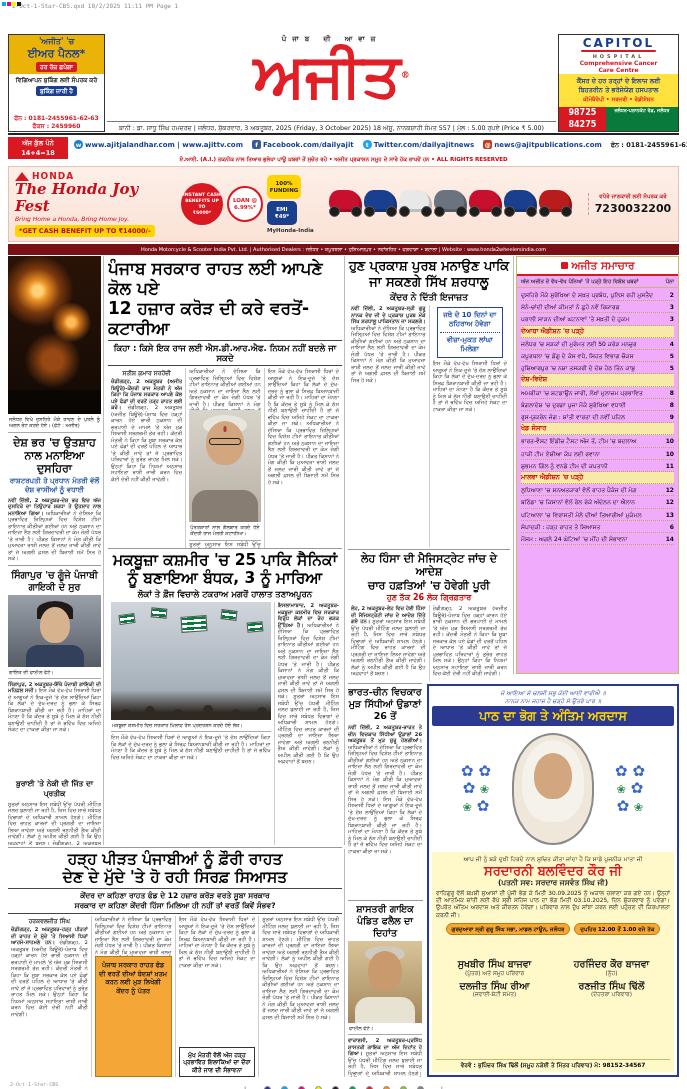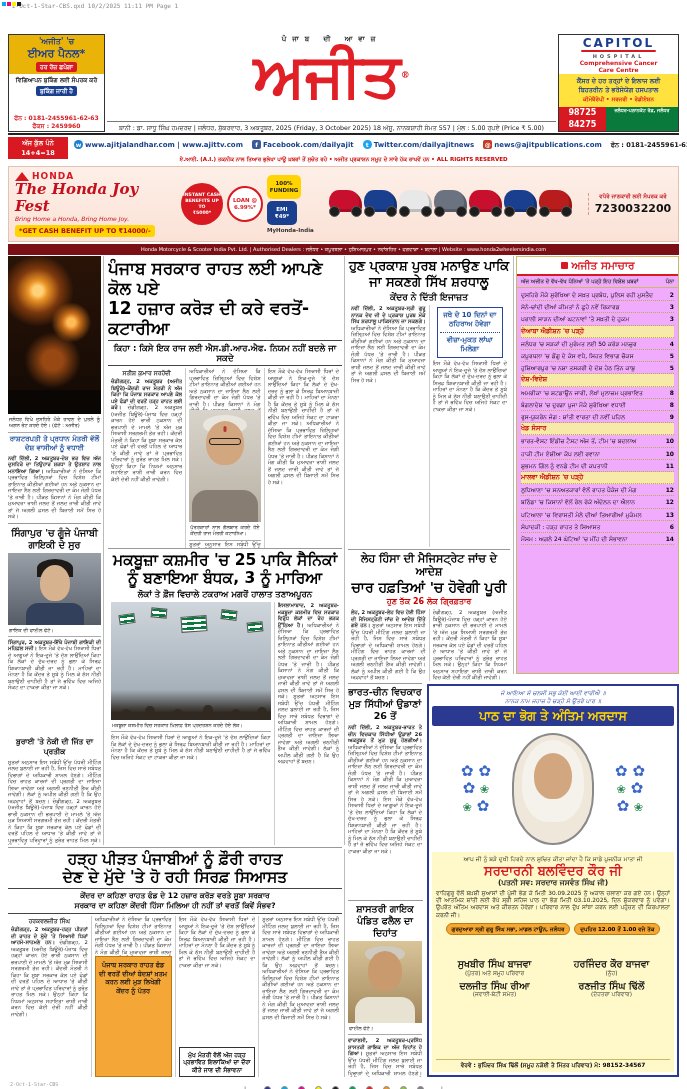--- a/index.html
+++ b/index.html
@@ -299,20 +299,21 @@
   <div class="abs hline hr2"></div>
   <div class="abs hline hr3"></div>
   <div class="abs hline hr4"></div>
   <div class="abs hline hr5"></div>
 
   <div class="rail abs" style="position:absolute">
     <div class="photo-fire">
       <div class="fire-sil"></div>
     </div>
     <div class="cap">ਜਲੰਧਰ ਵਿਖੇ ਦੁਸਹਿਰੇ ਮੌਕੇ ਰਾਵਣ ਦੇ ਪੁਤਲੇ ਨੂੰ ਅਗਨ ਭੇਟ ਕਰਦੇ ਹੋਏ। (ਫੋਟੋ : ਅਜੀਤ)</div>
+    <div class="h-s" style="margin-top:3px">ਦੇਸ਼ ਭਰ 'ਚ ਉਤਸ਼ਾਹ ਨਾਲ ਮਨਾਇਆ ਦੁਸਹਿਰਾ</div>
     <div class="blue-sub">ਰਾਸ਼ਟਰਪਤੀ ਤੇ ਪ੍ਰਧਾਨ ਮੰਤਰੀ ਵੱਲੋਂ ਦੇਸ਼ ਵਾਸੀਆਂ ਨੂੰ ਵਧਾਈ</div>
     <p class="bt clip" style="height:64px"><b class="lead-b">ਨਵੀਂ ਦਿੱਲੀ, 2 ਅਕਤੂਬਰ-ਦੇਸ਼ ਭਰ ਵਿਚ ਅੱਜ ਦੁਸਹਿਰੇ ਦਾ ਤਿਉਹਾਰ ਸ਼ਰਧਾ ਤੇ ਉਤਸ਼ਾਹ ਨਾਲ ਮਨਾਇਆ ਗਿਆ।</b> <span>ਅਧਿਕਾਰੀਆਂ ਨੇ ਦੱਸਿਆ ਕਿ ਪ੍ਰਭਾਵਿਤ ਜ਼ਿਲ੍ਹਿਆਂ ਵਿਚ ਵਿਸ਼ੇਸ਼ ਟੀਮਾਂ ਤਾਇਨਾਤ ਕੀਤੀਆਂ ਗਈਆਂ ਹਨ ਅਤੇ ਨੁਕਸਾਨ ਦਾ ਜਾਇਜ਼ਾ ਲੈਣ ਲਈ ਗਿਰਦਾਵਰੀ ਦਾ ਕੰਮ ਜੰਗੀ ਪੱਧਰ 'ਤੇ ਜਾਰੀ ਹੈ। ਪੀੜਤ ਕਿਸਾਨਾਂ ਨੇ ਮੰਗ ਕੀਤੀ ਕਿ ਮੁਆਵਜ਼ਾ ਰਾਸ਼ੀ ਜਲਦ ਤੋਂ ਜਲਦ ਜਾਰੀ ਕੀਤੀ ਜਾਵੇ ਤਾਂ ਜੋ ਅਗਲੀ ਫ਼ਸਲ ਦੀ ਬਿਜਾਈ ਸਮੇਂ ਸਿਰ ਹੋ ਸਕੇ।</span></p>
     <div class="h-xs" style="margin:4px 0 2px;border-top:1px solid #999;padding-top:3px">ਸਿੰਗਾਪੁਰ 'ਚ ਗੂੰਜੇ ਪੰਜਾਬੀ ਗਾਇਕੀ ਦੇ ਸੁਰ</div>
     <div class="photo-rail2">
       <span class="pr2-hair"></span>
       <span class="pf pr2-face"></span>
       <span class="pr2-body"></span>
     </div>
     <div class="cap">ਗਾਇਕ ਦੀ ਫਾਈਲ ਫੋਟੋ।</div>
     <p class="bt clip" style="height:96px;margin-top:2px"><b class="lead-b">ਸਿੰਗਾਪੁਰ, 2 ਅਕਤੂਬਰ-ਇੱਥੇ ਪੰਜਾਬੀ ਗਾਇਕੀ ਦੀ ਮਹਿਫ਼ਲ ਸਜੀ।</b> <span>ਇਸ ਮੌਕੇ ਵੱਖ-ਵੱਖ ਸਿਆਸੀ ਧਿਰਾਂ ਦੇ ਆਗੂਆਂ ਨੇ ਇਕ-ਦੂਜੇ 'ਤੇ ਦੋਸ਼ ਲਾਉਂਦਿਆਂ ਕਿਹਾ ਕਿ ਲੋਕਾਂ ਦੇ ਦੁੱਖ-ਦਰਦ ਨੂੰ ਭੁਲਾ ਕੇ ਸਿਰਫ਼ ਬਿਆਨਬਾਜ਼ੀ ਕੀਤੀ ਜਾ ਰਹੀ ਹੈ। ਮਾਹਿਰਾਂ ਦਾ ਮੰਨਣਾ ਹੈ ਕਿ ਕੇਂਦਰ ਤੇ ਸੂਬੇ ਨੂੰ ਮਿਲ ਕੇ ਠੋਸ ਨੀਤੀ ਬਣਾਉਣੀ ਚਾਹੀਦੀ ਹੈ ਤਾਂ ਜੋ ਭਵਿੱਖ ਵਿਚ ਅਜਿਹੇ ਸੰਕਟ ਦਾ ਟਾਕਰਾ ਕੀਤਾ ਜਾ ਸਕੇ।</span></p>
@@ -414,21 +415,21 @@
           <div>ਜਥੇ ਦੇ 10 ਦਿਨਾਂ ਦਾ ਠਹਿਰਾਅ ਹੋਵੇਗਾ</div>
           <div class="bb2">ਵੀਜ਼ਾ-ਮੁਕਤ ਲਾਂਘਾ ਮਿਲੇਗਾ</div>
         </div>
         <p class="bt clip" style="flex:1"><span>ਇਸ ਮੌਕੇ ਵੱਖ-ਵੱਖ ਸਿਆਸੀ ਧਿਰਾਂ ਦੇ ਆਗੂਆਂ ਨੇ ਇਕ-ਦੂਜੇ 'ਤੇ ਦੋਸ਼ ਲਾਉਂਦਿਆਂ ਕਿਹਾ ਕਿ ਲੋਕਾਂ ਦੇ ਦੁੱਖ-ਦਰਦ ਨੂੰ ਭੁਲਾ ਕੇ ਸਿਰਫ਼ ਬਿਆਨਬਾਜ਼ੀ ਕੀਤੀ ਜਾ ਰਹੀ ਹੈ। ਮਾਹਿਰਾਂ ਦਾ ਮੰਨਣਾ ਹੈ ਕਿ ਕੇਂਦਰ ਤੇ ਸੂਬੇ ਨੂੰ ਮਿਲ ਕੇ ਠੋਸ ਨੀਤੀ ਬਣਾਉਣੀ ਚਾਹੀਦੀ ਹੈ ਤਾਂ ਜੋ ਭਵਿੱਖ ਵਿਚ ਅਜਿਹੇ ਸੰਕਟ ਦਾ ਟਾਕਰਾ ਕੀਤਾ ਜਾ ਸਕੇ।</span></p>
       </div>
     </div>
   </div>
 
   <div class="story st-leh">
     <div class="h-s">ਲੇਹ ਹਿੰਸਾ ਦੀ ਮੈਜਿਸਟ੍ਰੇਟ ਜਾਂਚ ਦੇ ਆਦੇਸ਼</div>
-    <div class="deck-plain" style="font-size:14px;padding:1px 0">ਚਾਰ ਹਫ਼ਤਿਆਂ 'ਚ ਹੋਵੇਗੀ ਪੂਰੀ</div>
+    <div class="deck-plain" style="font-size:11px;padding:1px 0">ਚਾਰ ਹਫ਼ਤਿਆਂ 'ਚ ਹੋਵੇਗੀ ਪੂਰੀ</div>
     <div class="deck-plain red-t" style="font-size:8px;padding:0 0 2px">ਹੁਣ ਤੱਕ 26 ਲੋਕ ਗ੍ਰਿਫ਼ਤਾਰ</div>
     <div class="cols" style="flex:1;overflow:hidden">
       <div class="col">
         <p class="bt clip" style="flex:1"><b class="lead-b">ਲੇਹ, 2 ਅਕਤੂਬਰ-ਲੇਹ ਵਿਚ ਹੋਈ ਹਿੰਸਾ ਦੀ ਮੈਜਿਸਟ੍ਰੇਟੀ ਜਾਂਚ ਦੇ ਆਦੇਸ਼ ਦਿੱਤੇ ਗਏ ਹਨ।</b> <span>ਸੂਤਰਾਂ ਅਨੁਸਾਰ ਇਸ ਸਬੰਧੀ ਉੱਚ ਪੱਧਰੀ ਮੀਟਿੰਗ ਜਲਦ ਬੁਲਾਈ ਜਾ ਰਹੀ ਹੈ, ਜਿਸ ਵਿਚ ਸਾਰੇ ਸਬੰਧਤ ਵਿਭਾਗਾਂ ਦੇ ਅਧਿਕਾਰੀ ਸ਼ਾਮਲ ਹੋਣਗੇ। ਮੀਟਿੰਗ ਵਿਚ ਰਾਹਤ ਕਾਰਜਾਂ ਦੀ ਪ੍ਰਗਤੀ ਦਾ ਜਾਇਜ਼ਾ ਲਿਆ ਜਾਵੇਗਾ ਅਤੇ ਅਗਲੀ ਰਣਨੀਤੀ ਤੈਅ ਕੀਤੀ ਜਾਵੇਗੀ। ਲੋਕਾਂ ਨੂੰ ਅਪੀਲ ਕੀਤੀ ਗਈ ਹੈ ਕਿ ਉਹ ਅਫ਼ਵਾਹਾਂ ਤੋਂ ਬਚਣ।</span></p>
       </div>
       <div class="col">
         <p class="bt clip" style="flex:1"><span>ਚੰਡੀਗੜ੍ਹ, 2 ਅਕਤੂਬਰ (ਅਜੀਤ ਬਿਊਰੋ)-ਪੰਜਾਬ ਵਿਚ ਹੜ੍ਹਾਂ ਕਾਰਨ ਹੋਏ ਭਾਰੀ ਨੁਕਸਾਨ ਦੀ ਭਰਪਾਈ ਦੇ ਮਾਮਲੇ 'ਤੇ ਅੱਜ ਮੁੜ ਸਿਆਸੀ ਸਰਗਰਮੀ ਤੇਜ਼ ਰਹੀ। ਕੇਂਦਰੀ ਮੰਤਰੀ ਨੇ ਕਿਹਾ ਕਿ ਸੂਬਾ ਸਰਕਾਰ ਕੋਲ ਪਏ ਫੰਡਾਂ ਦੀ ਵਰਤੋਂ ਪਹਿਲ ਦੇ ਆਧਾਰ 'ਤੇ ਕੀਤੀ ਜਾਵੇ ਤਾਂ ਜੋ ਪ੍ਰਭਾਵਿਤ ਪਰਿਵਾਰਾਂ ਨੂੰ ਤੁਰੰਤ ਰਾਹਤ ਮਿਲ ਸਕੇ। ਉਨ੍ਹਾਂ ਕਿਹਾ ਕਿ ਨਿਯਮਾਂ ਅਨੁਸਾਰ ਸਹਾਇਤਾ ਰਾਸ਼ੀ ਜਾਰੀ ਕਰਨ ਵਿਚ ਕੋਈ ਦੇਰੀ ਨਹੀਂ ਕੀਤੀ ਜਾਵੇਗੀ।</span></p>
       </div>
     </div>
   </div>

